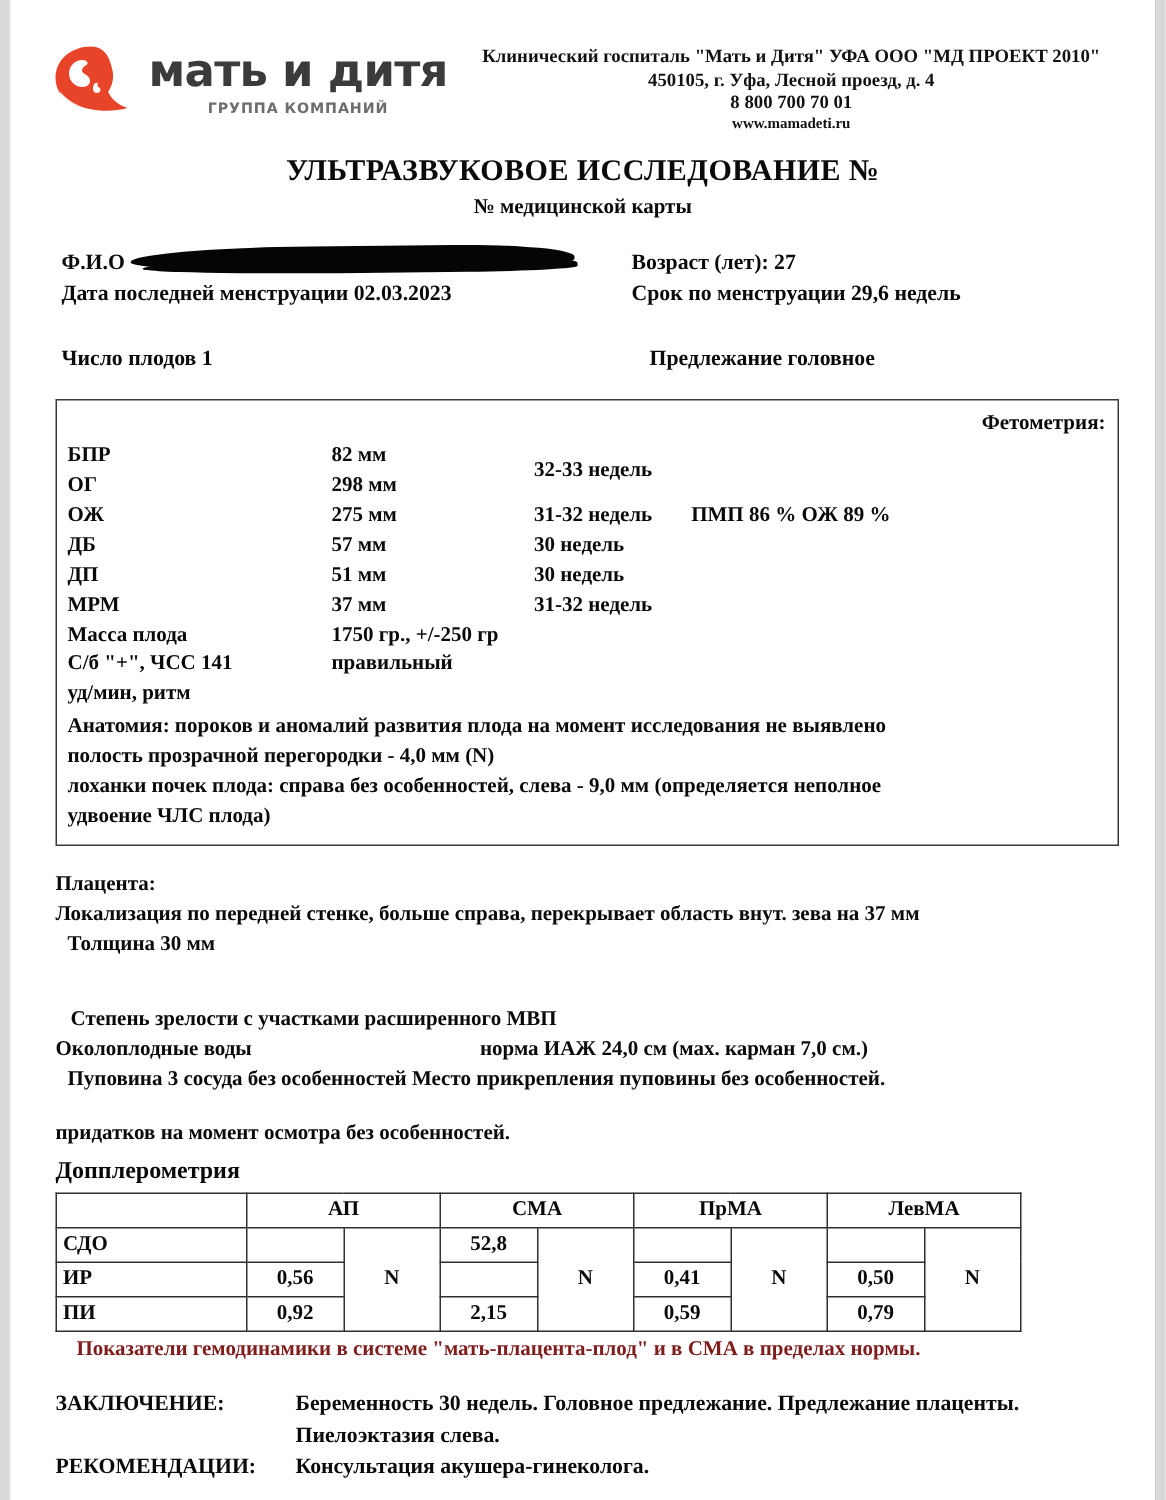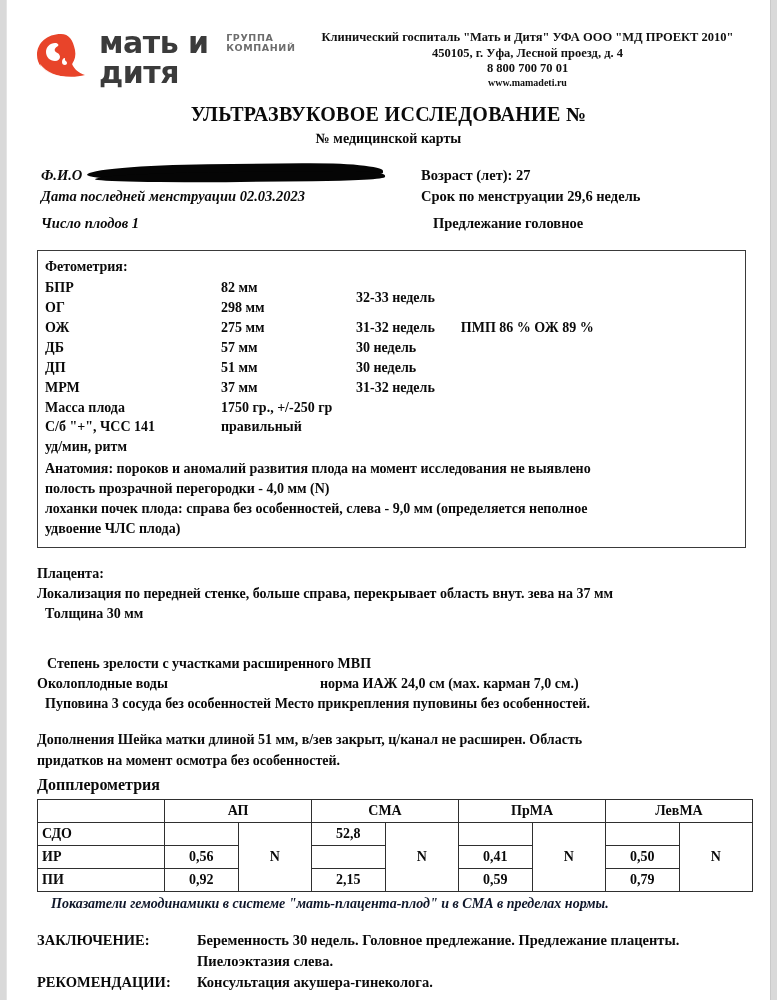--- a/index.html
+++ b/index.html
@@ -39,22 +39,24 @@
     width: 272px;
   }
   .logo-mark {
     width: 60px;
     height: 54px;
     flex: 0 0 auto;
     margin-right: 8px;
   }
   .logo-text {
     display: flex;
+    flex-direction: column;
     justify-content: center;
     line-height: 1;
+    text-align: center;
   }
   .logo-word {
     font-family: "DejaVu Sans", sans-serif;
     font-size: 30px;
     font-weight: bold;
     color: #3b3b3b;
     letter-spacing: -0.5px;
   }
   .logo-sub {
     font-family: "DejaVu Sans", sans-serif;
@@ -101,21 +103,21 @@
     padding: 0 20px 0 34px;
   }
   .prow {
     display: flex;
     align-items: flex-end;
     font-size: 14.5px;
     font-weight: bold;
     line-height: 1.45;
     color: #0a0a0a;
   }
-  .pleft  { flex: 0 0 380px; position: relative; font-style: italic; }
+  .pleft  { flex: 0 0 380px; position: relative; }
   .pright { flex: 1 1 auto; }
   .redaction {
     position: absolute;
     left: 46px;
     top: -1px;
     width: 296px;
     height: 17px;
     background: #050505;
     border-radius: 45% 30% 40% 55% / 60% 55% 45% 50%;
     transform: rotate(-0.6deg);
@@ -123,34 +125,34 @@
   .redaction::after {
     content: "";
     position: absolute;
     left: 8px;
     top: 8px;
     width: 290px;
     height: 10px;
     background: #050505;
     border-radius: 50% 20% 30% 60% / 70% 60% 40% 50%;
   }
-  .prow-gap { margin-top: 6px; }
+  .prow-gap { margin-top: 22px; }
   .prow-gap .pright { padding-left: 12px; }
 
   
   .feto-box {
     margin: 16px 24px 0 30px;
     border: 1.4px solid #3a3a3a;
     padding: 6px 8px 8px 7px;
     font-size: 14px;
     font-weight: bold;
     line-height: 1.42;
     color: #0a0a0a;
   }
-  .feto-title { margin-bottom: 1px; }
+  .feto-title { margin-bottom: 1px; text-align: right; }
   .fline { display: flex; }
   .fname  { flex: 0 0 176px; }
   .fval   { flex: 0 0 135px; }
   .fnote  { flex: 1 1 auto; }
   .fnote-pair { display: inline-block; margin-left: 26px; }
   .weeks-bridge {
     position: relative;
     top: -10px;
   }
   .feto-text { margin-top: 2px; }
@@ -173,21 +175,21 @@
 
   .dop-title {
     font-size: 16px;
     font-weight: bold;
     margin-top: 2px;
   }
 
   
   .dop-table-wrap { margin: 3px 18px 0 30px; }
   table.dop {
-    width: 716px;
+    width: 644px;
     border-collapse: collapse;
     font-size: 14px;
     font-weight: bold;
     color: #0a0a0a;
     table-layout: fixed;
   }
   table.dop td, table.dop th {
     border: 1.2px solid #2f2f2f;
     height: 22px;
     padding: 0 4px;
@@ -202,22 +204,21 @@
   }
   td.valcell { width: 72px; }
   td.ncell   { width: 72px; }
   .nrowspan { vertical-align: middle; }
 
   
   .note-line {
     margin: 4px 24px 0 44px;
     font-size: 14px;
     font-weight: bold;
-    color: #0f172a;
-    font-style: italic;
+    color: #7f1d1d;
   }
   .concl {
     margin: 18px 20px 0 30px;
     font-size: 14.5px;
     font-weight: bold;
     color: #0a0a0a;
     line-height: 1.45;
   }
   .crow { display: flex; align-items: center; }
   .clabel { flex: 0 0 160px; }
@@ -340,21 +341,20 @@
     <div class="indent-1">Толщина 30 мм</div>
     <div class="indent-2">Степень зрелости с участками расширенного МВП</div>
     <div class="waters">
       <span class="waters-l">Околоплодные воды</span>
       <span class="waters-r">норма ИАЖ 24,0 см (мах. карман 7,0 см.)</span>
     </div>
     <div class="indent-1">Пуповина 3 сосуда без особенностей Место прикрепления пуповины без особенностей.</div>
   </div>
 
   <div class="section gap-top">
-    <div>Дополнения Шейка матки длиной 51 мм, в/зев закрыт, ц/канал не расширен. Область</div>
     <div>придатков на момент осмотра без особенностей.</div>
     <div class="dop-title">Допплерометрия</div>
   </div>
 
   <div class="dop-table-wrap">
     <table class="dop">
       <tbody>
           <tr>
         <td class="rowlab corner"></td>
         <td colspan="2">АП</td>

